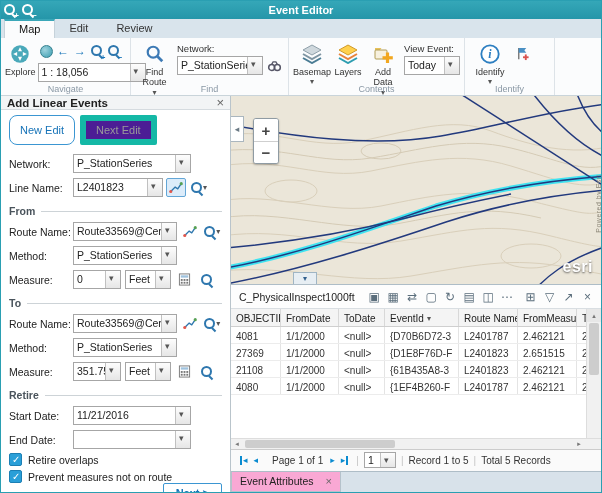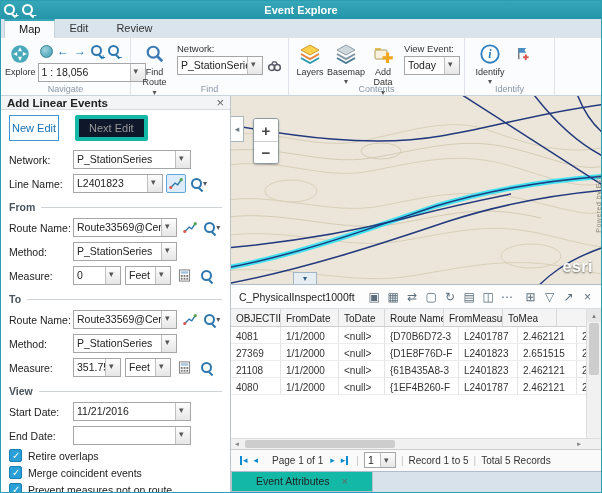--- a/index.html
+++ b/index.html
@@ -59,22 +59,22 @@
 
   
   .main { position:absolute; left:0; top:95px; width:100%; height:398px; display:flex; }
   .left-panel { width:230px; height:100%; border-right:1px solid #b9c4cb; background:#fff; display:flex; flex-direction:column; }
   .panel-header { height:22px; background:#f2f4f5; border-bottom:1px solid #d5dbdf; display:flex; align-items:center; padding:0 6px; }
   .panel-title { font-size:11.5px; font-weight:bold; color:#222; flex:1; }
   .g-close { color:#666; font-size:13px; line-height:1; }
   .g-close::after { content:"×"; }
   .panel-body { flex:1; display:flex; flex-direction:column; padding:5px 8px 6px 8px; }
   .btn-row { display:flex; margin-bottom:4px; }
-  .btn-blue { background:#fff; border:1px solid #3b96d2; color:#1673b8; font-size:11px; padding:3px 2px; border-radius:0; margin-right:16px; }
-  .btn-disabled { background:#0f172a; border:4px solid #14b8a6; color:#9a9a9a; font-size:11px; padding:3px 10px; border-radius:2px; }
+  .btn-blue { background:#fff; border:1px solid #3b96d2; color:#1673b8; font-size:11px; padding:3px 10px; border-radius:8px; margin-right:5px; }
+  .btn-disabled { background:#4c1d95; border:6px solid #14b8a6; color:#9a9a9a; font-size:11px; padding:3px 10px; border-radius:2px; }
   .frow { display:flex; align-items:center; margin-top:5px; }
   .flabel { width:64px; font-size:10.5px; color:#222; flex:none; }
   .section { display:flex; align-items:center; margin-top:8px; }
   .section-title { font-size:10.5px; font-weight:bold; color:#4a545c; margin-right:6px; }
   .section::after { content:""; flex:1; height:1px; background:#cdd3d7; }
   .tool { width:20px; height:19px; display:flex; align-items:center; justify-content:center; border:1px solid transparent; margin-left:3px; border-radius:2px; }
   .tool.active { border-color:#63a6d6; background:#dcecfa; }
   .cbrow { display:flex; align-items:center; margin-top:4px; }
   .cb { width:13px; height:13px; background:#2a9fd8; border:1px solid #1c7fb4; border-radius:2px; margin-right:6px; position:relative; flex:none; }
   .cb::after { content:"✓"; color:#fff; font-size:10px; position:absolute; left:2px; top:0px; line-height:12px; }
@@ -135,39 +135,39 @@
   .pg-first { border-left:2px solid #0a8bd0; padding-left:1px; }
   .pg-last { border-right:2px solid #0a8bd0; padding-right:1px; }
   .pg-text { margin:0 4px;padding-left:7px; }
   .sep { color:#c4c4c4; margin:0 5px; }
   .sep::after { content:"|"; }
   .pp-dd { width:32px; height:16px; }
   .pp-dd .val { padding-top:1px; }
 
   
   .bottom-tabs { height:26px; background:#d8e2ea; border-top:1px solid #aebdc7; display:flex; align-items:flex-start; }
-  .btab { height:20px; background:#14b8a6; border:1px solid #b5c2cb; border-top:none; display:flex; align-items:center; padding:0 24px; gap:12px; }
+  .btab { height:20px; background:#f9a8d4; border:1px solid #b5c2cb; border-top:none; display:flex; align-items:center; padding:0 8px; gap:12px; }
   .btab-label { font-size:10.5px; color:#222; }
   .btab .g-close { font-size:11px; }
 </style>
 </head>
 <body>
 
 <div class="app">
 
   <div class="titlebar">
     <span class="tb-icon">
         <span class="mag white"></span>
         <span class="sub white sub-plus"></span>
       </span>
     <span class="tb-icon">
         <span class="mag white"></span>
         <span class="sub white sub-minus"></span>
       </span>
-    <div class="tb-title">Event Explore</div>
+    <div class="tb-title">Event Editor</div>
   </div>
 
   <div class="tabrow">
     <div class="rtab active">Map</div>
     <div class="rtab">Edit</div>
     <div class="rtab">Review</div>
   </div>
 
   <div class="ribbon">
 
@@ -234,40 +234,40 @@
                 </svg>
             </span>
           </div>
         </div>
       </div>
       <div class="rgroup-label">Find</div>
     </div>
 
     <div class="rgroup" style="left:288px;width:176px;">
       <div class="rg-content">
+        <div class="big-btn" style="width:40px;">
+          <span class="bicon">
+            <svg width="22" height="20" viewBox="0 0 22 20">
+                <path d="M11 1 L20 6 11 11 2 6Z" fill="#cfd8dd" stroke="#8fa0aa" stroke-width="1"></path>
+                <path d="M2 10 L11 15 20 10" fill="none" stroke="#7f95a2" stroke-width="2"></path>
+                <path d="M2 14 L11 19 20 14" fill="none" stroke="#4a7c94" stroke-width="2"></path>
+              </svg>
+          </span>
+          <span class="big-label">Basemap</span>
+          <span class="caret-sm g-caret"></span>
+        </div>
         <div class="big-btn" style="width:38px;">
           <span class="bicon">
             <svg width="22" height="20" viewBox="0 0 22 20">
                 <path d="M11 1 L20 6 11 11 2 6Z" fill="#ffd14d" stroke="#d19a2a" stroke-width="1"></path>
                 <path d="M2 10 L11 15 20 10" fill="none" stroke="#e8833a" stroke-width="2"></path>
                 <path d="M2 14 L11 19 20 14" fill="none" stroke="#2d9db0" stroke-width="2"></path>
               </svg>
           </span>
           <span class="big-label">Layers</span>
-        </div>
-        <div class="big-btn" style="width:40px;">
-          <span class="bicon">
-            <svg width="22" height="20" viewBox="0 0 22 20">
-                <path d="M11 1 L20 6 11 11 2 6Z" fill="#cfd8dd" stroke="#8fa0aa" stroke-width="1"></path>
-                <path d="M2 10 L11 15 20 10" fill="none" stroke="#7f95a2" stroke-width="2"></path>
-                <path d="M2 14 L11 19 20 14" fill="none" stroke="#4a7c94" stroke-width="2"></path>
-              </svg>
-          </span>
-          <span class="big-label">Basemap</span>
-          <span class="caret-sm g-caret"></span>
         </div>
         <div class="big-btn" style="width:40px;">
           <span class="bicon">
             <svg width="20" height="20" viewBox="0 0 20 20">
                 <path d="M2 6 h5 l1.5-2 H2Z" fill="#e8c25a"></path>
                 <rect x="2" y="6" width="12" height="9" rx="1" fill="#f7f1df" stroke="#b09c54"></rect>
                 <g stroke="#f2a71f" stroke-width="3.2">
                   <line x1="14.5" y1="8.5" x2="14.5" y2="19"></line>
                   <line x1="9.5" y1="13.8" x2="19.8" y2="13.8"></line>
                 </g>
@@ -462,44 +462,40 @@
                   <rect x="9" y="9.5" width="2" height="2"></rect>
                 </g>
               </svg>
           </span>
           <span class="tool">
               <span class="mag"></span>
             </span>
         </div>
 
         <div class="section">
-          <span class="section-title">View</span>
+          <span class="section-title">Retire</span>
         </div>
         <div class="frow">
           <span class="flabel">Start Date:</span>
           <div class="dd" style="width:118px;">
             <span class="val">11/21/2016</span>
               <span class="btn"></span>
           </div>
         </div>
         <div class="frow">
           <span class="flabel">End Date:</span>
           <div class="dd" style="width:118px;">
             <span class="val"></span>
               <span class="btn"></span>
           </div>
         </div>
 
         <div class="cbrow">
           <span class="cb"></span>
           <span class="cb-label">Retire overlaps</span>
-        </div>
-        <div class="cbrow">
-          <span class="cb"></span>
-          <span class="cb-label">Merge coincident events</span>
         </div>
         <div class="cbrow">
           <span class="cb"></span>
           <span class="cb-label">Prevent measures not on route</span>
         </div>
 
         <button class="next-btn">Next &gt;</button>
       </div>
     </div>
 
@@ -564,20 +560,24 @@
             <span class="ti gi-x"></span>
           </span>
         </div>
 
         <div class="grid">
           <div class="grid-cols">
             <div class="grow head">
               <span class="gc c0">OBJECTID</span>
               <span class="gc c1">FromDate</span>
               <span class="gc c2">ToDate</span>
+              <span class="gc c3">
+                  <span>EventId</span>
+                  <span class="caret-sm g-caret"></span>
+                </span>
               <span class="gc c4">Route Name</span>
               <span class="gc c5">FromMeasure</span>
               <span class="gc c6">ToMea</span>
             </div>
             <div class="grow">
               <span class="gc c0">4081</span>
                 <span class="gc c1">1/1/2000</span>
                 <span class="gc c2">&lt;null&gt;</span>
                 <span class="gc c3">{D70B6D72-3</span>
                 <span class="gc c4">L2401787</span>

